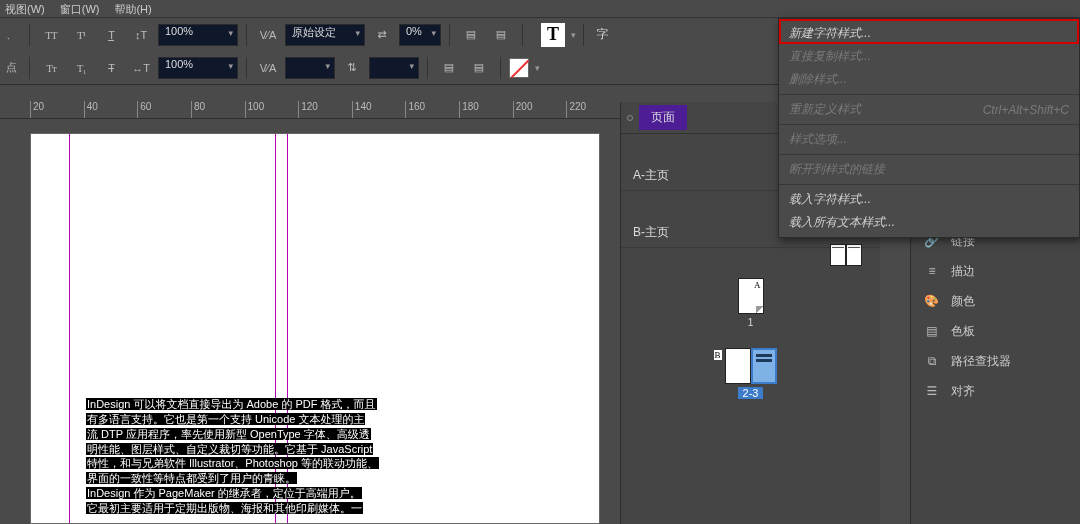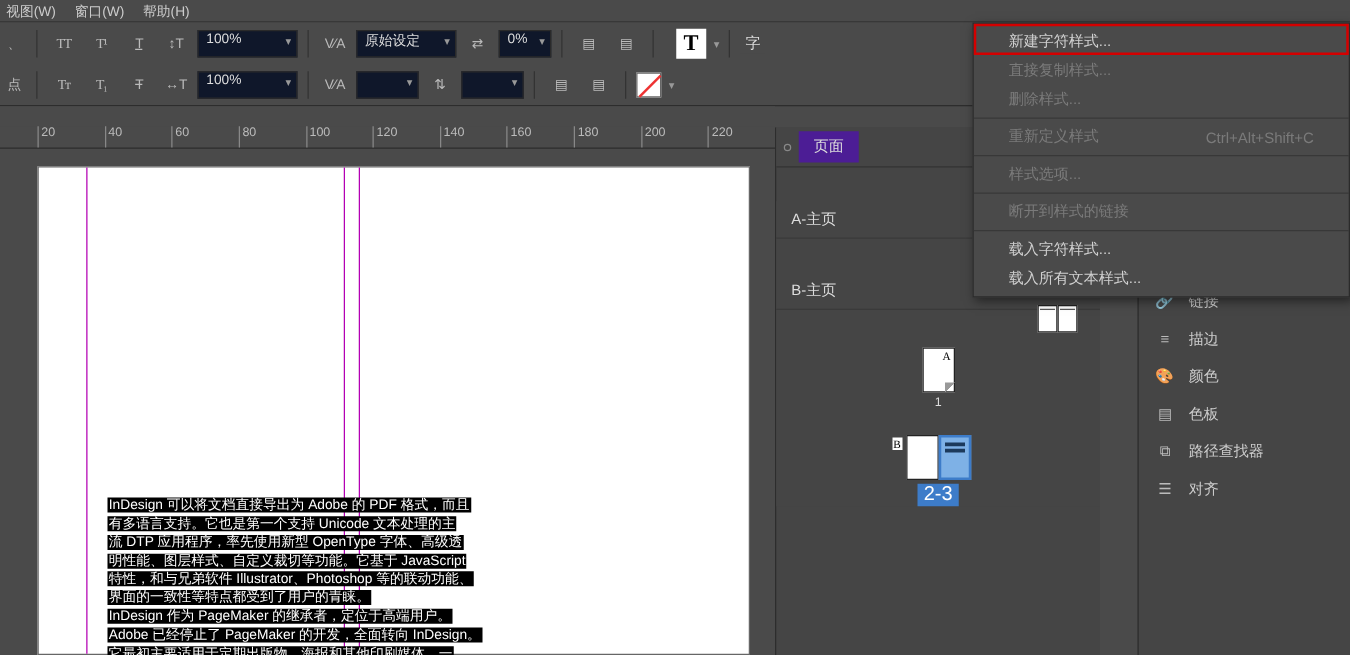--- a/index.html
+++ b/index.html
@@ -44,29 +44,29 @@
     .page-thumbs { background: #454545; padding-top: 30px; display: flex; flex-direction: column; align-items: center; gap: 20px; position: relative; }
     .thumb-single { width: 26px; height: 36px; background: #fff; position: relative; border: 1px solid #222; }
     .thumb-single::after { content: 'A'; position: absolute; right: 2px; top: 1px; font-size: 9px; font-family: serif; color: #000; }
     .fold-mark { position:absolute; right:-1px; bottom:-1px; width:8px; height:8px; background: linear-gradient(135deg,#999 50%, transparent 50%); }
     .thumb-label-1 { color:#ddd; font-size:10px; margin-top: 3px; }
     .thumb-spread { display:flex; }
     .thumb-page { width: 26px; height: 36px; background: #fff; border: 1px solid #222; position: relative; }
     .thumb-page.sel { background: #7eb1e6; border: 2px solid #3d7cc9; }
     .thumb-page.sel .bar { position:absolute; left:3px; right:3px; height:3px; background:#1c3a5c; }
     .thumb-b-label { position:absolute; left:-12px; top:1px; font-size:9px; font-family: serif; color:#ddd; background:#fff; color:#000; padding: 0 1px;}
-    .thumb-range-label { background:#3d7cc9; color:#fff; font-size:16px; padding:0 5px; margin-top:3px; }
+    .thumb-range-label { background:#3d7cc9; color:#fff; font-size:11px; padding:0 5px; margin-top:3px; }
 
     .side-rail { position: absolute; right: 0; top: 196px; bottom: 0; width: 170px; background: #454545; border-left: 1px solid #2d2d2d; }
     .rail-item { display: flex; align-items: center; gap: 10px; padding: 6px 12px; color: #ccc; font-size: 12px; }
     .rail-icon { width: 18px; height: 18px; display: inline-flex; align-items: center; justify-content: center; color: #bbb; }
 
     .context-menu { position: absolute; left: 778px; top: 18px; width: 302px; background: #4a4a4a; border: 1px solid #2b2b2b; box-shadow: 2px 3px 8px rgba(0,0,0,0.5); padding: 3px 0; z-index: 100; }
     .ctx-highlight-box { position:absolute; left:0; top:0; right:0; height:25px; border: 2px solid #d40000; pointer-events:none; }
-    .ctx-item { height: 23px; display: flex; align-items: center; padding: 0 28px; color: #d0d0d0; font-size: 12px; justify-content: space-between; }
+    .ctx-item { height: 23px; display: flex; align-items: center; padding: 0 10px; color: #d0d0d0; font-size: 12px; justify-content: space-between; font-style: italic; }
     .ctx-item.disabled { color: #7a7a7a; }
     .ctx-sep { height: 1px; background: #383838; margin: 3px 0; }
 
     .mini-thumb-top { position:absolute; right: 18px; top: -4px; display:flex; }
     .mini-pg { width:16px; height:22px; background:#fff; border:1px solid #222; position: relative;}
     .mini-pg .mb{ position:absolute; left:1px; right:1px; top:2px; height:1px; background:#555;}
   </style>
 </head>
 <body>
 
@@ -145,21 +145,20 @@
     <div class="guide-v margin-col2"></div>
     <div class="guide-v margin-col3"></div>
     <div class="body-text-box" id="body-text">
         <p><span class="hl-line">InDesign 可以将文档直接导出为 Adobe 的 PDF 格式，而且</span></p>
         <p><span class="hl-line">有多语言支持。它也是第一个支持 Unicode 文本处理的主</span></p>
         <p><span class="hl-line">流 DTP 应用程序，率先使用新型 OpenType 字体、高级透</span></p>
         <p><span class="hl-line">明性能、图层样式、自定义裁切等功能。它基于 JavaScript</span></p>
         <p><span class="hl-line">特性，和与兄弟软件 Illustrator、Photoshop 等的联动功能、</span></p>
         <p><span class="hl-line">界面的一致性等特点都受到了用户的青睐。</span></p>
         <p><span class="hl-line">InDesign 作为 PageMaker 的继承者，定位于高端用户。</span></p>
-        <p><span class="hl-line">Adobe 已经停止了 PageMaker 的开发，全面转向 InDesign。</span></p>
         <p><span class="hl-line">它最初主要适用于定期出版物、海报和其他印刷媒体。一</span></p>
       </div>
   </div>
 </div>
 
 <div class="panel-zone" style="top:102px;">
   <div class="panel-tab-bar">
     <span class="circ"></span>
     <span style="width:6px"></span>
     <div class="pages-tab">

